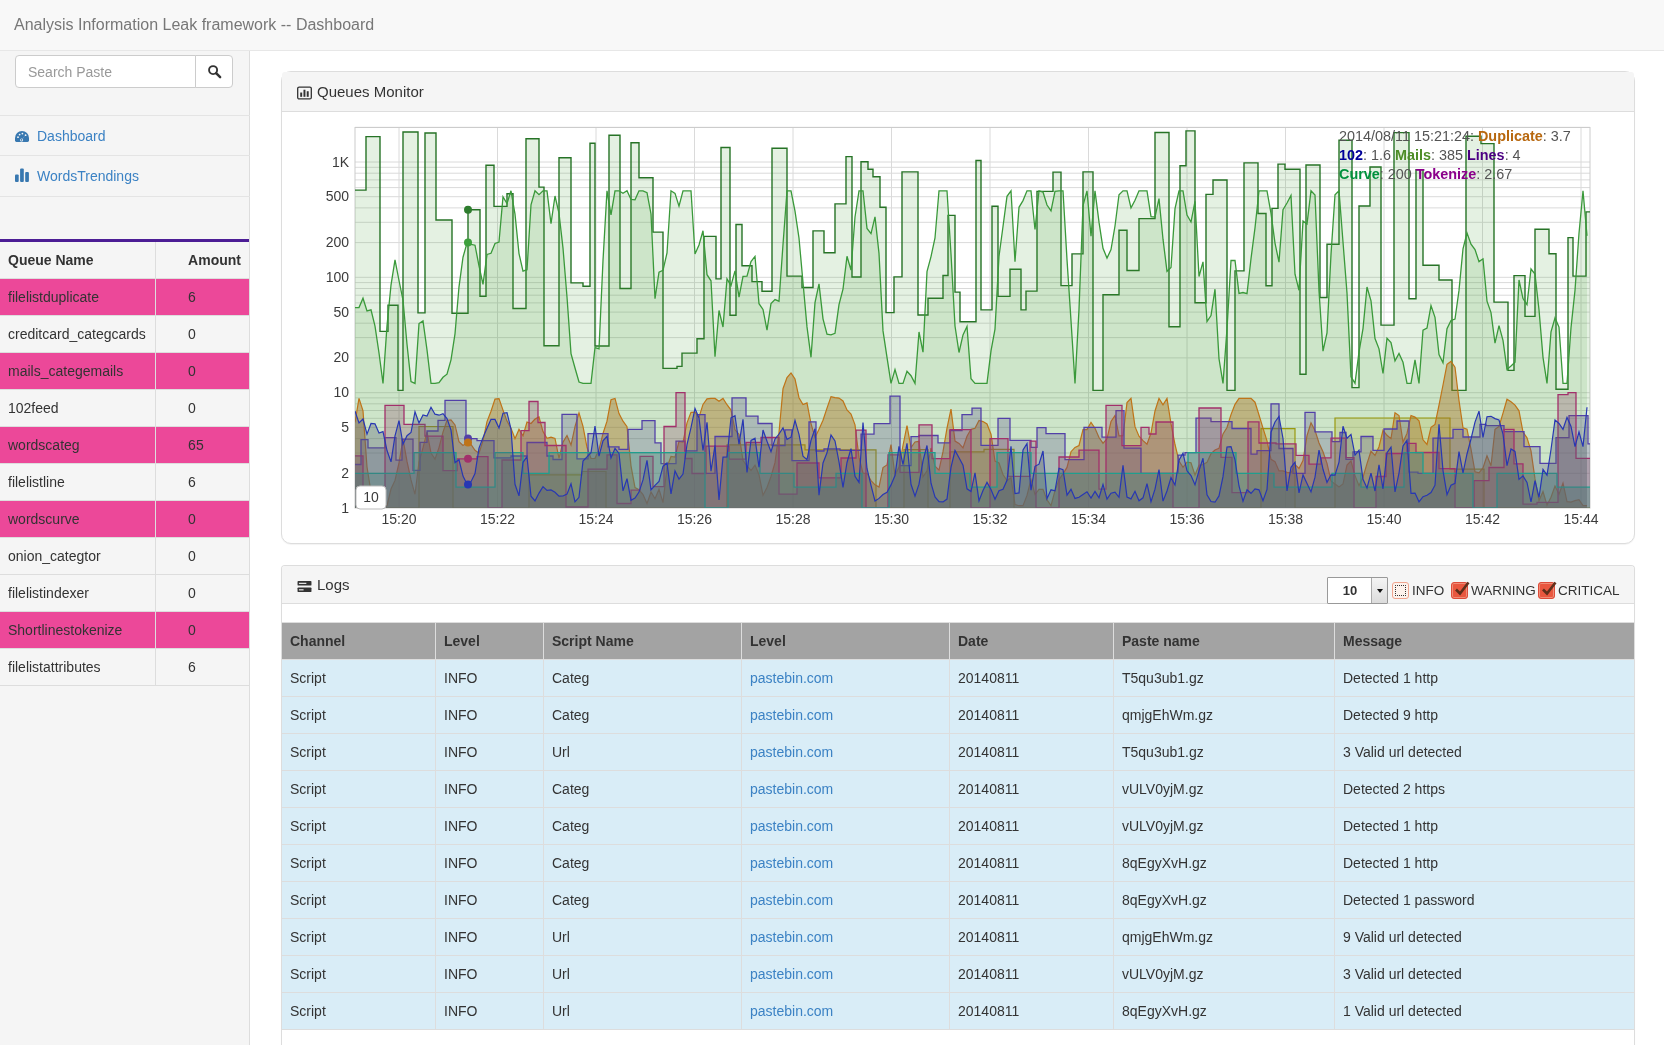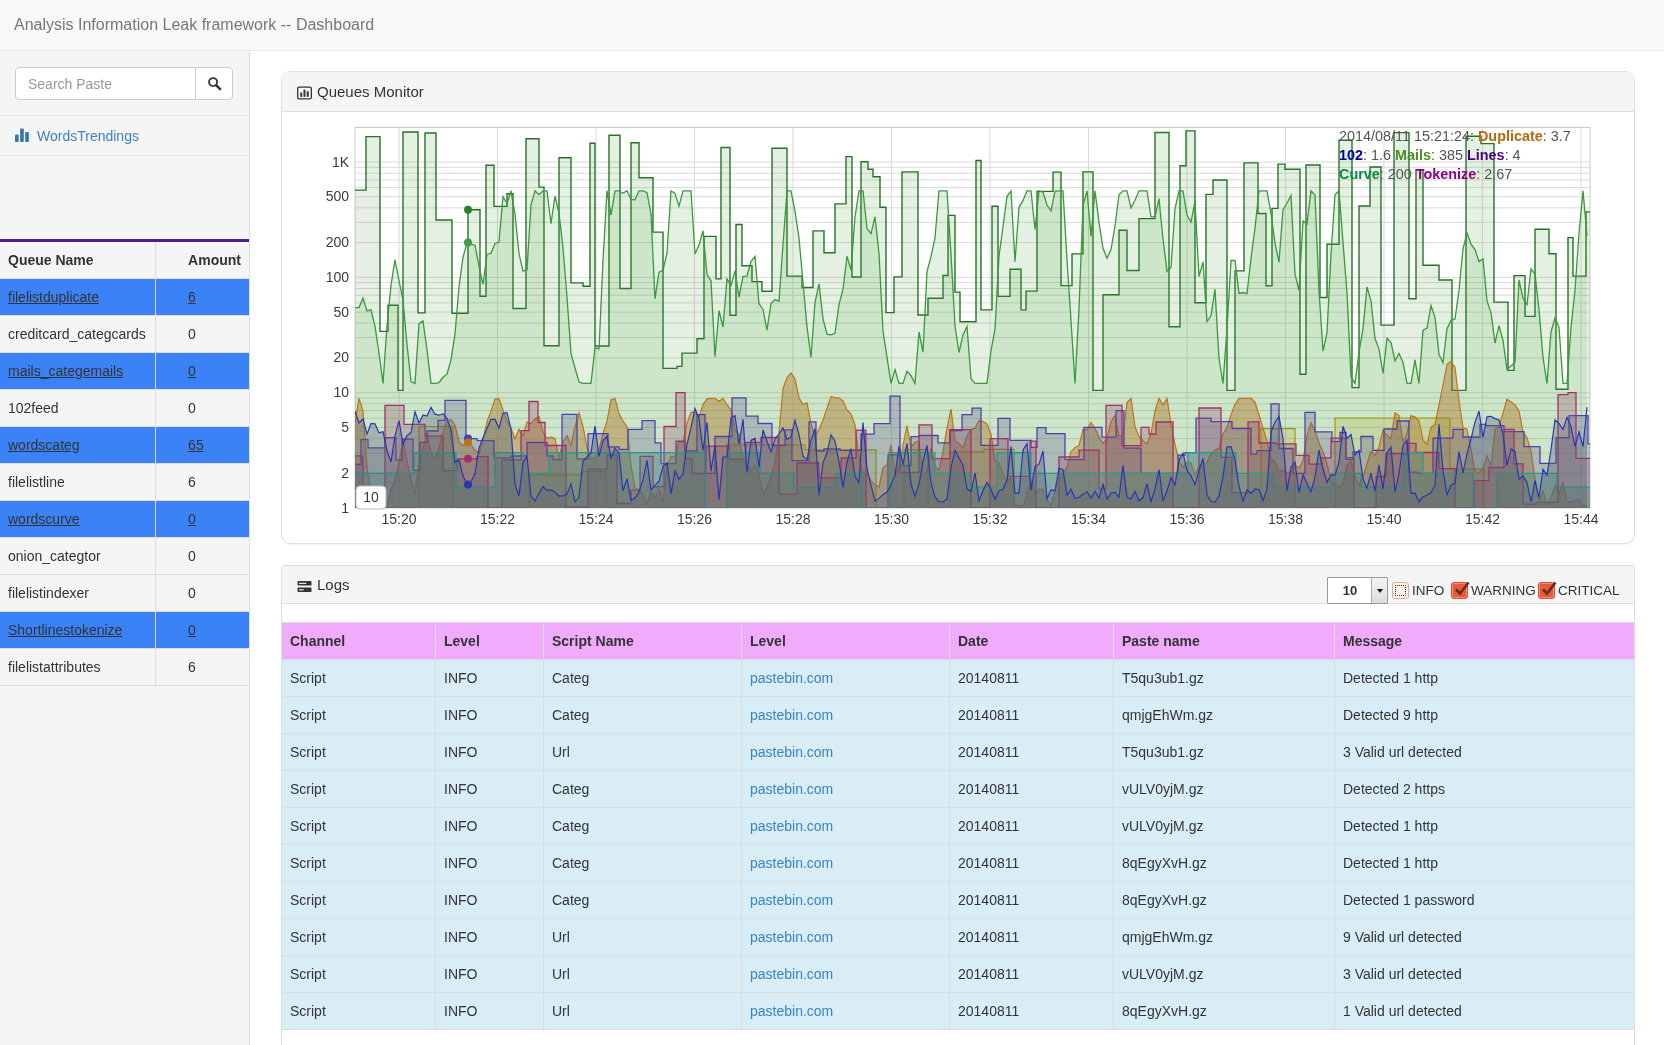--- a/index.html
+++ b/index.html
@@ -2,44 +2,44 @@
 <html><head>
 <meta charset="utf-8">
 <title>Analysis Information Leak framework -- Dashboard</title>
 <style>
 *{box-sizing:border-box;margin:0;padding:0;}
 html,body{width:1664px;height:1045px;overflow:hidden;}
 body{font-family:"Liberation Sans",sans-serif;font-size:14px;color:#333;background:#fff;position:relative;}
 .navbar{position:absolute;left:0;top:0;width:1664px;height:51px;background:#f8f8f8;border-bottom:1px solid #e7e7e7;}
 .navbar .brand{position:absolute;left:14px;top:0;line-height:50px;font-size:16px;color:#777;}
 .sidebar{position:absolute;left:0;top:51px;width:250px;height:994px;background:#f5f5f5;border-right:1px solid #ddd;}
-.sgroup{position:absolute;left:15px;top:16px;width:218px;height:22px;}
+.sgroup{position:absolute;left:15px;top:4px;width:218px;height:22px;}
 .sgroup input{position:absolute;left:0;top:0;width:181px;height:33px;border:1px solid #ccc;border-radius:4px 0 0 4px;padding:6px 12px;font:14px "Liberation Sans",sans-serif;color:#555;background:#fff;outline:none;}
 .sgroup input::placeholder{color:#999;opacity:1;}
 .sgroup .sbtn{position:absolute;left:180px;top:0;width:38px;height:33px;border:1px solid #ccc;border-radius:0 4px 4px 0;background:#fff;text-align:center;}
 .navlist{position:absolute;left:0;top:64px;width:250px;}
 .navlist .item{display:block;height:41px;line-height:40px;border-bottom:1px solid #e4e4e4;padding-left:15px;font-size:14px;color:#3b82c4;text-decoration:none;}
 .navlist .item:first-child{border-top:1px solid #e4e4e4;}
 .navlist .item svg{vertical-align:-1px;margin-right:8px;}
 .qtable{position:absolute;left:0;top:188px;width:249px;border-collapse:collapse;font-size:14px;}
 .qtable th,.qtable td{border:1px solid #ddd;border-left:none;padding:8px;text-align:left;font-weight:normal;height:37px;line-height:20px;}
 .qtable th{font-weight:bold;border-top:3px solid #4c1d95;}
 .qtable td.a,.qtable th.a{border-right:none;padding-left:32px;}
-.qtable tr.odd{background:#3b82f6;text-decoration:underline;}
+.qtable tr.odd{background:#ec4899;}
 .qtable col.c1{width:157px;}
 .panel{position:absolute;background:#fff;border:1px solid #ddd;border-radius:10px;box-shadow:0 1px 1px rgba(0,0,0,.05);}
 .phead{height:40px;line-height:39px;background:#f5f5f5;border-bottom:1px solid #ddd;border-radius:3px 3px 0 0;padding-left:15px;font-size:15px;color:#333;}
 .phead svg{vertical-align:-2.5px;margin-right:5px;}
 #panel1{left:281px;top:71px;width:1354px;height:473px;}
 #panel2{left:281px;top:565px;width:1354px;height:492px;border-bottom:none;border-radius:4px 4px 0 0;}
 #panel2 .phead{height:38px;line-height:37px;}
 #chartwrap{position:absolute;left:1px;top:39px;}
 .logtable{position:absolute;left:-1px;top:56px;width:1354px;border-collapse:collapse;font-size:14px;table-layout:fixed;}
 .logtable th,.logtable td{border:1px solid #ddd;padding:8px;text-align:left;height:37px;line-height:20px;overflow:hidden;white-space:nowrap;}
-.logtable th{font-weight:bold;background:#f0abfc;}
+.logtable th{font-weight:bold;background:#a3a3a3;}
 .logtable td{background:#d9edf7;}
 .logtable a{color:#3b82c4;text-decoration:none;}
 .lsel{position:absolute;left:1045px;top:11px;width:61px;height:27px;border:1px solid #999;border-radius:1px;background:#fff;}
 .lsel .v{position:absolute;left:0;top:0;width:44px;text-align:center;line-height:25px;font-size:13px;font-weight:bold;color:#333;}
 .lsel .arr{position:absolute;right:0;top:0;width:16px;height:25px;background:linear-gradient(#f4f4f4,#dcdcdc);border-left:1px solid #aaa;}
 .lsel .arr:after{content:"";position:absolute;left:4.5px;top:11px;border:3.5px solid transparent;border-top:4.5px solid #111;}
 .chk{position:absolute;top:16px;width:17px;height:17px;border-radius:3px;}
 .chk.off{background:#fdf2ec;border:1px solid #f0a58f;}
 .chk.off:after{content:"";position:absolute;left:2px;top:2px;right:2px;bottom:2px;border:1px dotted #333;border-radius:1px;}
 .chk.on{background:#e9573f;border:1px solid #dd4b39;box-shadow:inset 0 0 0 1px #ef8d77;}
@@ -53,20 +53,32 @@
   </div>
 <div class="sidebar">
   <div class="sgroup">
     <input placeholder="Search Paste" style="">
     <span class="sbtn"><svg width="15" height="15" viewBox="0 0 16 16" style="margin-top:8px">
           <circle cx="6.5" cy="6.5" r="4.3" fill="none" stroke="#333" stroke-width="2"></circle>
           <line x1="10" y1="10" x2="14" y2="14" stroke="#333" stroke-width="2.6" stroke-linecap="round"></line>
         </svg></span>
   </div>
   <div class="navlist">
+    <a class="item"><svg width="14" height="11" viewBox="0 0 14 11">
+          <path fill="#3878b0" d="M7 0 A7 7 0 0 0 0 7 L0 9.6 Q0 11 1.4 11 L12.6 11 Q14 11 14 9.6 L14 7 A7 7 0 0 0 7 0 Z"></path>
+          <g fill="#f5f5f5">
+            <circle cx="3" cy="6.2" r="0.9"></circle>
+            <circle cx="4.6" cy="3.6" r="0.9"></circle>
+            <circle cx="7.4" cy="2.6" r="0.9"></circle>
+            <circle cx="10.6" cy="4.2" r="0.9"></circle>
+          </g>
+          <path d="M5.6 9.8 L11.2 3.4 L7.2 8.2 Z" fill="#f5f5f5"></path>
+          <circle cx="6.6" cy="8.9" r="1.5" fill="#f5f5f5"></circle>
+          <circle cx="6.6" cy="8.9" r="0.8" fill="#3878b0"></circle>
+        </svg>Dashboard</a>
     <a class="item"><svg width="14" height="14" viewBox="0 0 14 14">
           <rect x="0" y="6.6" width="3.7" height="7.4" rx="1" fill="#3878b0"></rect>
           <rect x="5.1" y="0.6" width="3.7" height="13.4" rx="1" fill="#3878b0"></rect>
           <rect x="10.2" y="4" width="3.7" height="10" rx="1" fill="#3878b0"></rect>
         </svg>WordsTrendings</a>
   </div>
   <table class="qtable">
     <colgroup>
         <col class="c1">
         <col>

